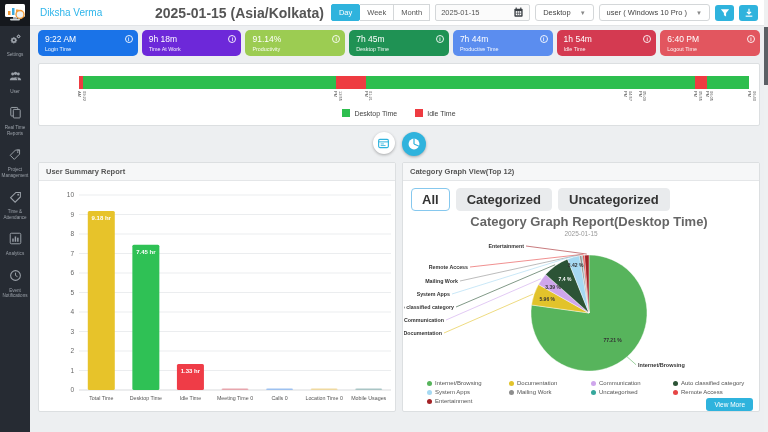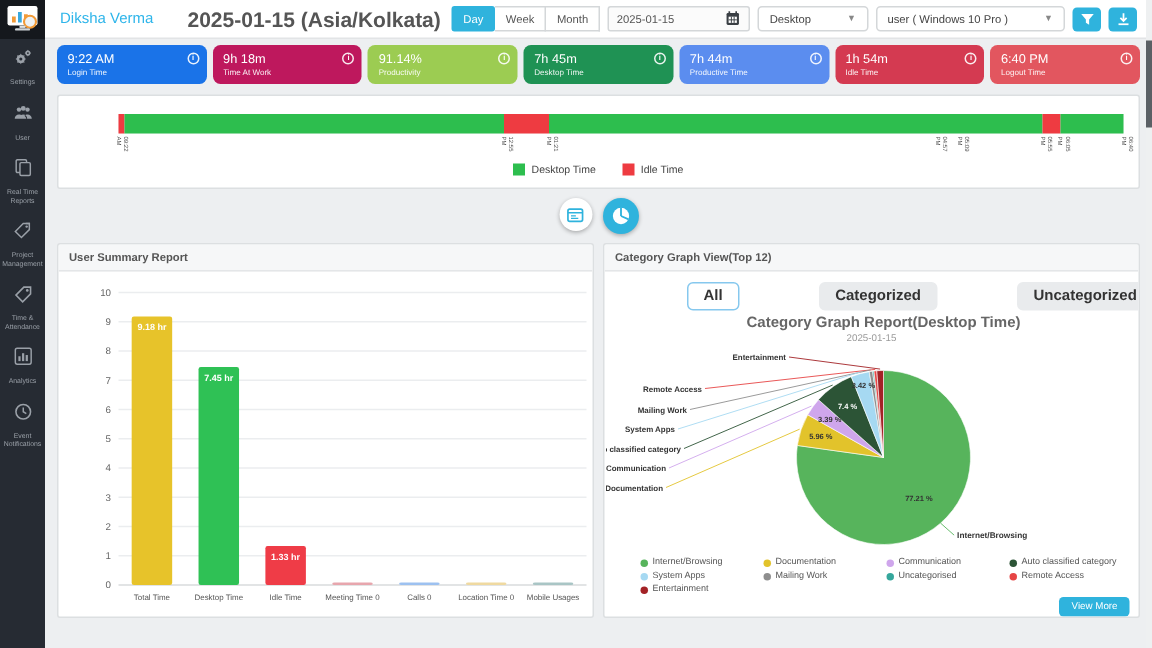--- a/index.html
+++ b/index.html
@@ -20,21 +20,21 @@
   .username { color:#2eb5ea; font-size:10px; }
   .topbar-right { margin-left:auto; display:flex; align-items:center; gap:5px; }
   .datetz { font-size:14px; color:#555; font-weight:bold; margin-right:2px; }
   .view-toggle { display:flex; }
   .viewbtn { font-size:7.5px; padding:3px 7px; background:#fff; border:1px solid #d4d7d9; color:#555; font-family:inherit; cursor:pointer; }
   .viewbtn + .viewbtn { border-left:0; }
   .viewbtn.active { background:#2fb3dd; border-color:#2fb3dd; color:#fff; border-radius:2px; }
   .date-wrap { display:flex; align-items:center; border:1px solid #d4d7d9; background:#fbfbfb; border-radius:2px; padding:2px 5px; gap:16px; }
   .date-wrap input { border:0; background:transparent; font-size:7.5px; color:#555; width:56px; outline:none; font-family:inherit; }
   .cal-btn { border:0; background:transparent; padding:0; display:flex; cursor:pointer; }
-  .sel { display:flex; align-items:center; gap:24px; border:1px solid #d4d7d9; background:#fff; border-radius:3px; padding:3px 7px; font-size:7.5px; color:#444; cursor:pointer; }
+  .sel { display:flex; align-items:center; gap:9px; border:1px solid #d4d7d9; background:#fff; border-radius:3px; padding:3px 7px; font-size:7.5px; color:#444; cursor:pointer; }
   .caret { color:#888; font-size:6px; }
   .icon-btn { width:19px; height:16px; background:#2fb3dd; border:0; border-radius:3px; display:flex; align-items:center; justify-content:center; padding:0; cursor:pointer; }
 
   .content { flex:1; padding:4px 8px 0; position:relative; min-height:0; }
 
   
   .cards { display:flex; gap:4px; margin-bottom:7px; }
   .card { flex:1; border-radius:5px; color:#fff; padding:4px 5px 4px 7px; min-width:0; }
   .card-top { display:flex; justify-content:space-between; align-items:center; }
   .card-value { font-size:8.5px; font-weight:normal; white-space:nowrap; }
@@ -59,23 +59,23 @@
 
   
   .toggles { display:flex; justify-content:center; gap:7px; padding:6px 0; }
   .circle-btn { width:22px; height:22px; border-radius:50%; border:0; background:#fff; box-shadow:0 1px 3px rgba(0,0,0,.3); display:flex; align-items:center; justify-content:center; padding:0; cursor:pointer; }
   .circle-btn.active { background:#2fb3dd; width:24px; height:24px; }
 
   
   .bottom { display:flex; gap:6px; align-items:stretch; }
   .panel.half { flex:1; min-width:0; position:relative; overflow:hidden; }
   .tabs { display:flex; gap:6px; margin:7px 0 2px 8px; }
-  .tab { font-size:10px; font-weight:bold; color:#333; background:#e9ebed; border:1px solid #e9ebed; border-radius:4px; padding:3px 10px; font-family:inherit; cursor:pointer;margin-left:47px; }
+  .tab { font-size:13px; font-weight:bold; color:#333; background:#e9ebed; border:1px solid #e9ebed; border-radius:4px; padding:3px 10px; font-family:inherit; cursor:pointer; }
   .tab.active { background:#fff; border-color:#86c8ee; }
-  .pie-title { text-align:center; font-size:10px; font-weight:bold; color:#666; margin-top:3px;padding-left:16px; }
+  .pie-title { text-align:center; font-size:13px; font-weight:bold; color:#666; margin-top:3px;padding-left:16px; }
   .pie-sub { text-align:center; font-size:6.5px; color:#999; margin-top:1px; }
   .pie-legend { display:grid; grid-template-columns:repeat(4,1fr); gap:3px 2px; margin:1px 6px 0 24px; }
   .pl-item { display:flex; align-items:center; gap:3px; font-size:6px; color:#555; cursor:pointer; }
   .pl-dot { width:5px; height:5px; border-radius:50%; flex-shrink:0; }
   .view-more { position:absolute; right:6px; bottom:0; }
   svg.chart { display:block; margin:0 auto; }
 
   
   .scrollbar { position:fixed; right:0; top:0; width:4px; height:432px; background:#eef0f1; }
   .thumb { position:absolute; top:27px; left:0; width:4px; height:58px; background:#5b6065; cursor:pointer; }
@@ -203,21 +203,21 @@
 
     <div class="content">
       <div class="cards" id="stat-cards">
           <div class="card" style="background: rgb(26, 115, 232);">
             <div class="card-top">
               <span class="card-value">9:22 AM</span>
               <span class="info">i</span>
             </div>
             <div class="card-label">Login Time</div>
           </div>
-          <div class="card" style="background: #be185d;">
+          <div class="card" style="background: #6d28d9;">
             <div class="card-top">
               <span class="card-value">9h 18m</span>
               <span class="info">i</span>
             </div>
             <div class="card-label">Time At Work</div>
           </div>
           <div class="card" style="background: rgb(156, 204, 82);">
             <div class="card-top">
               <span class="card-value">91.14%</span>
               <span class="info">i</span>

